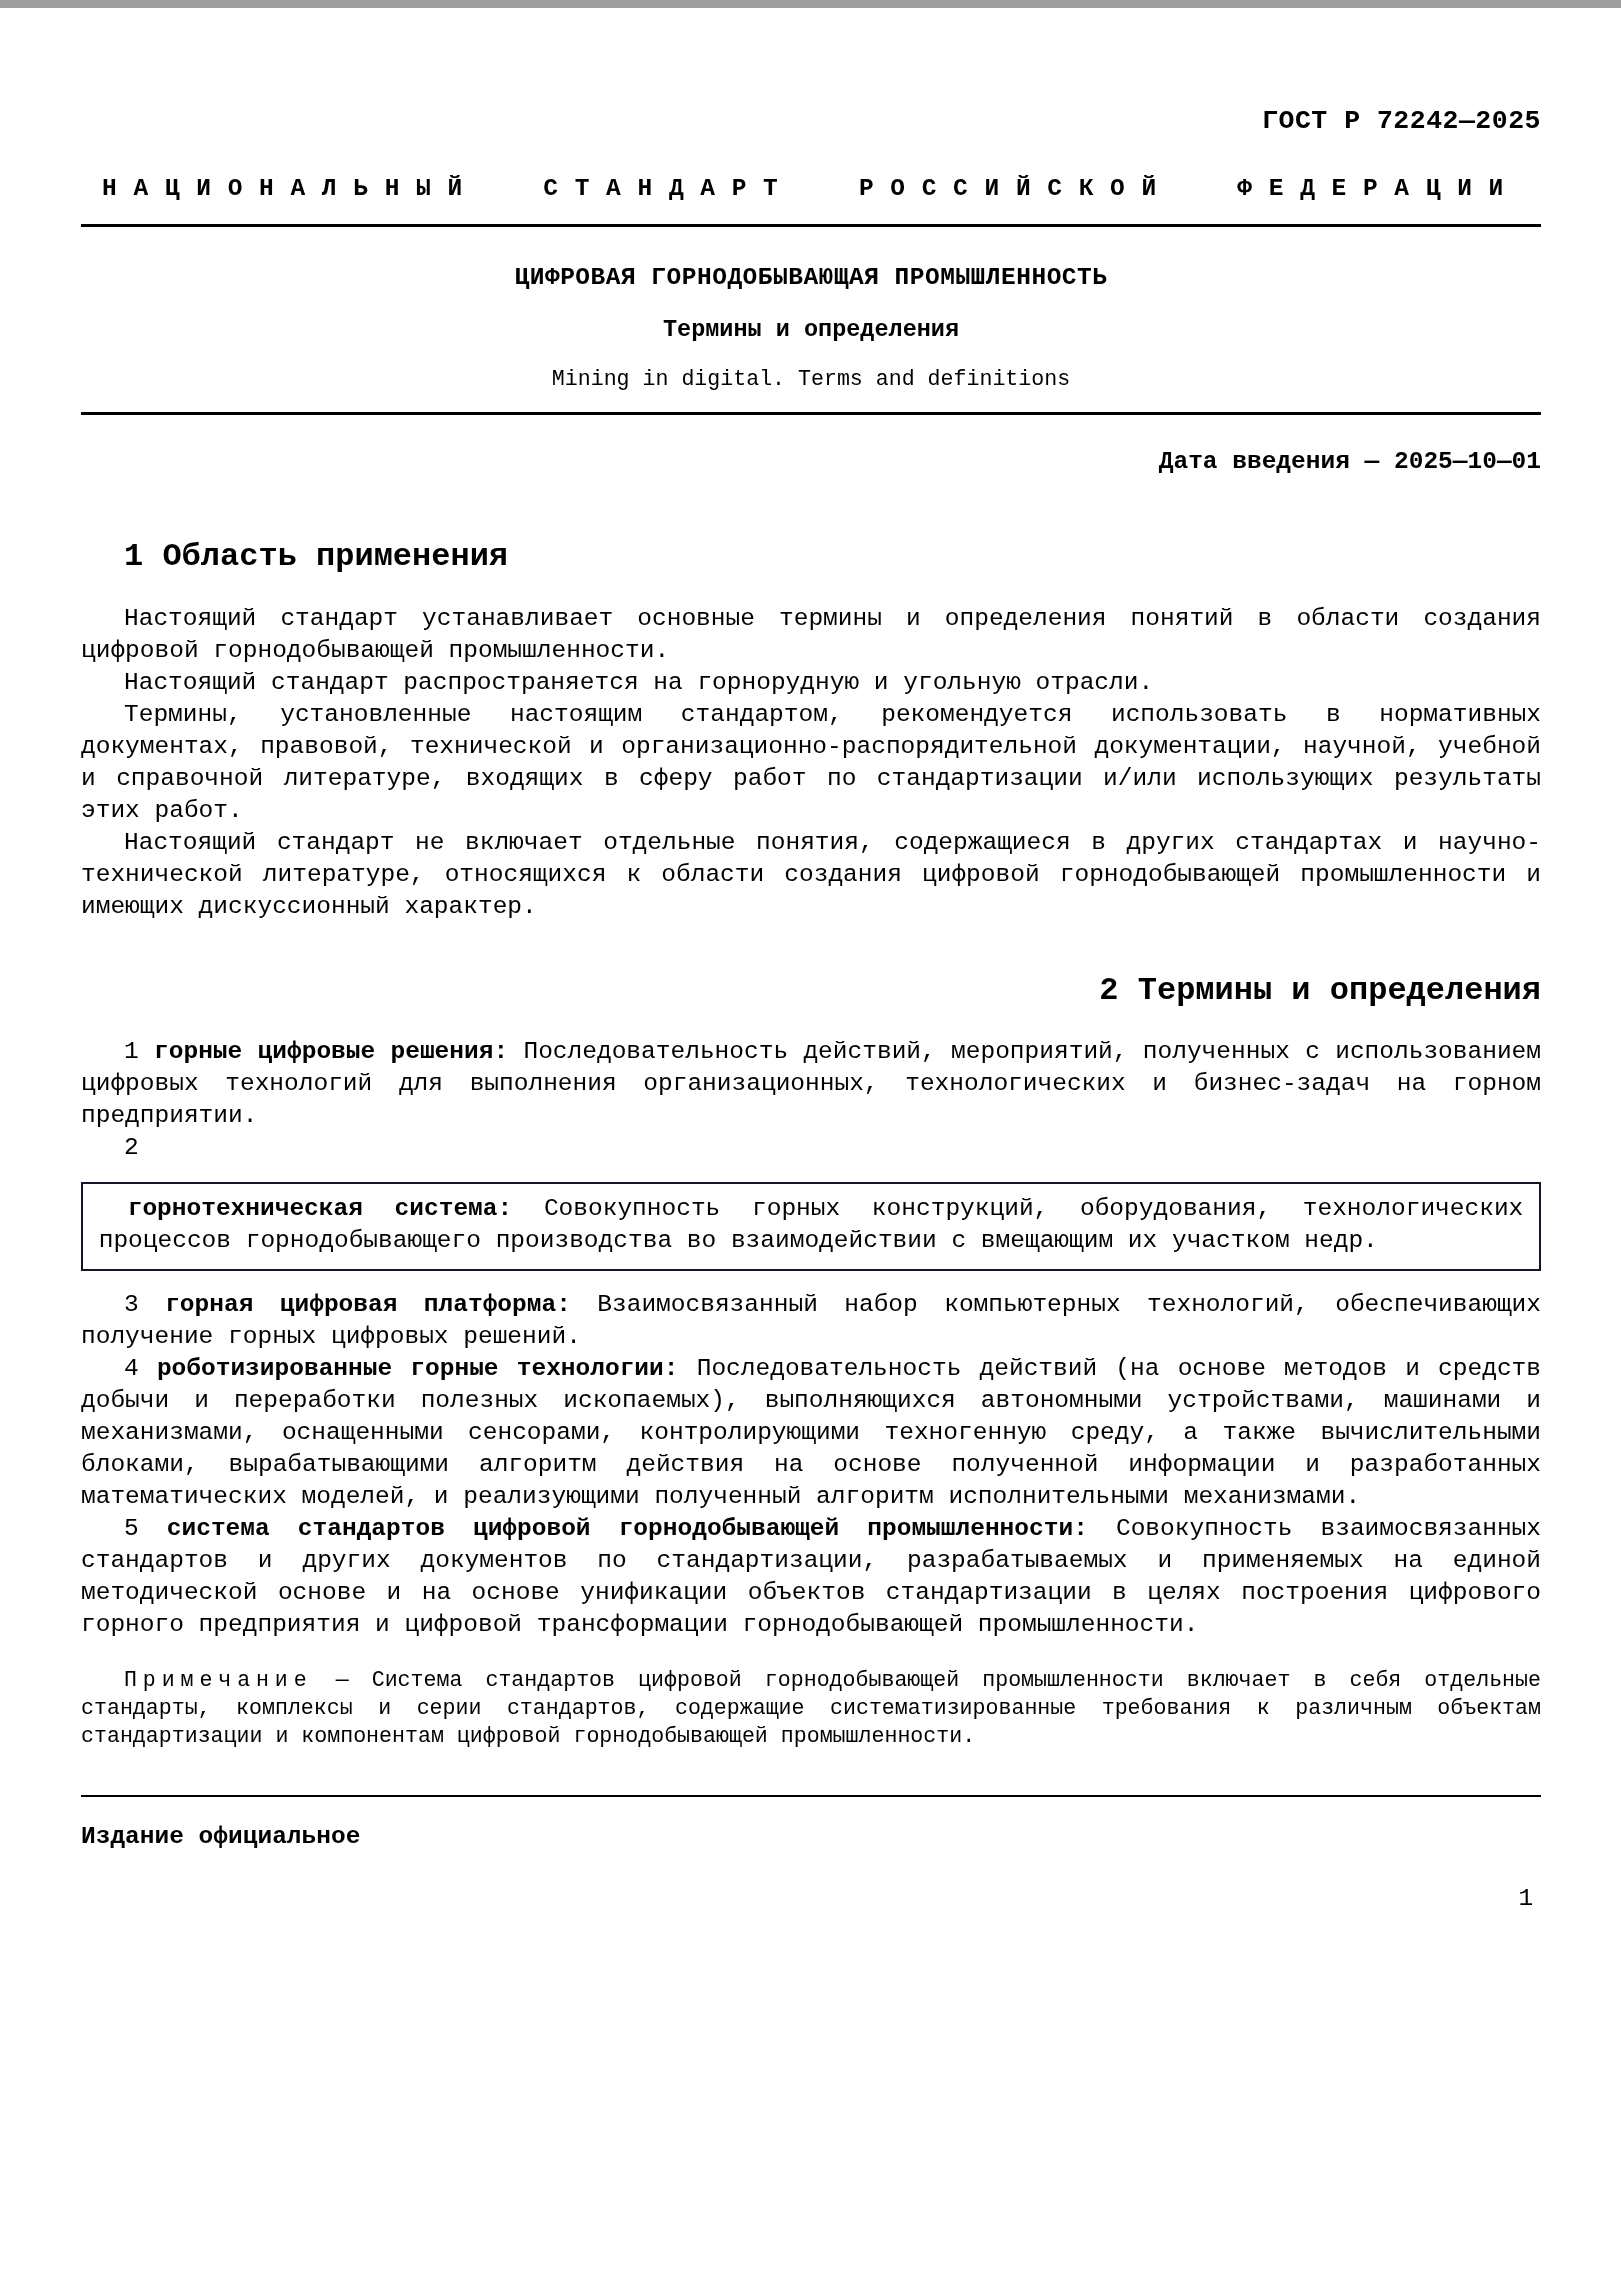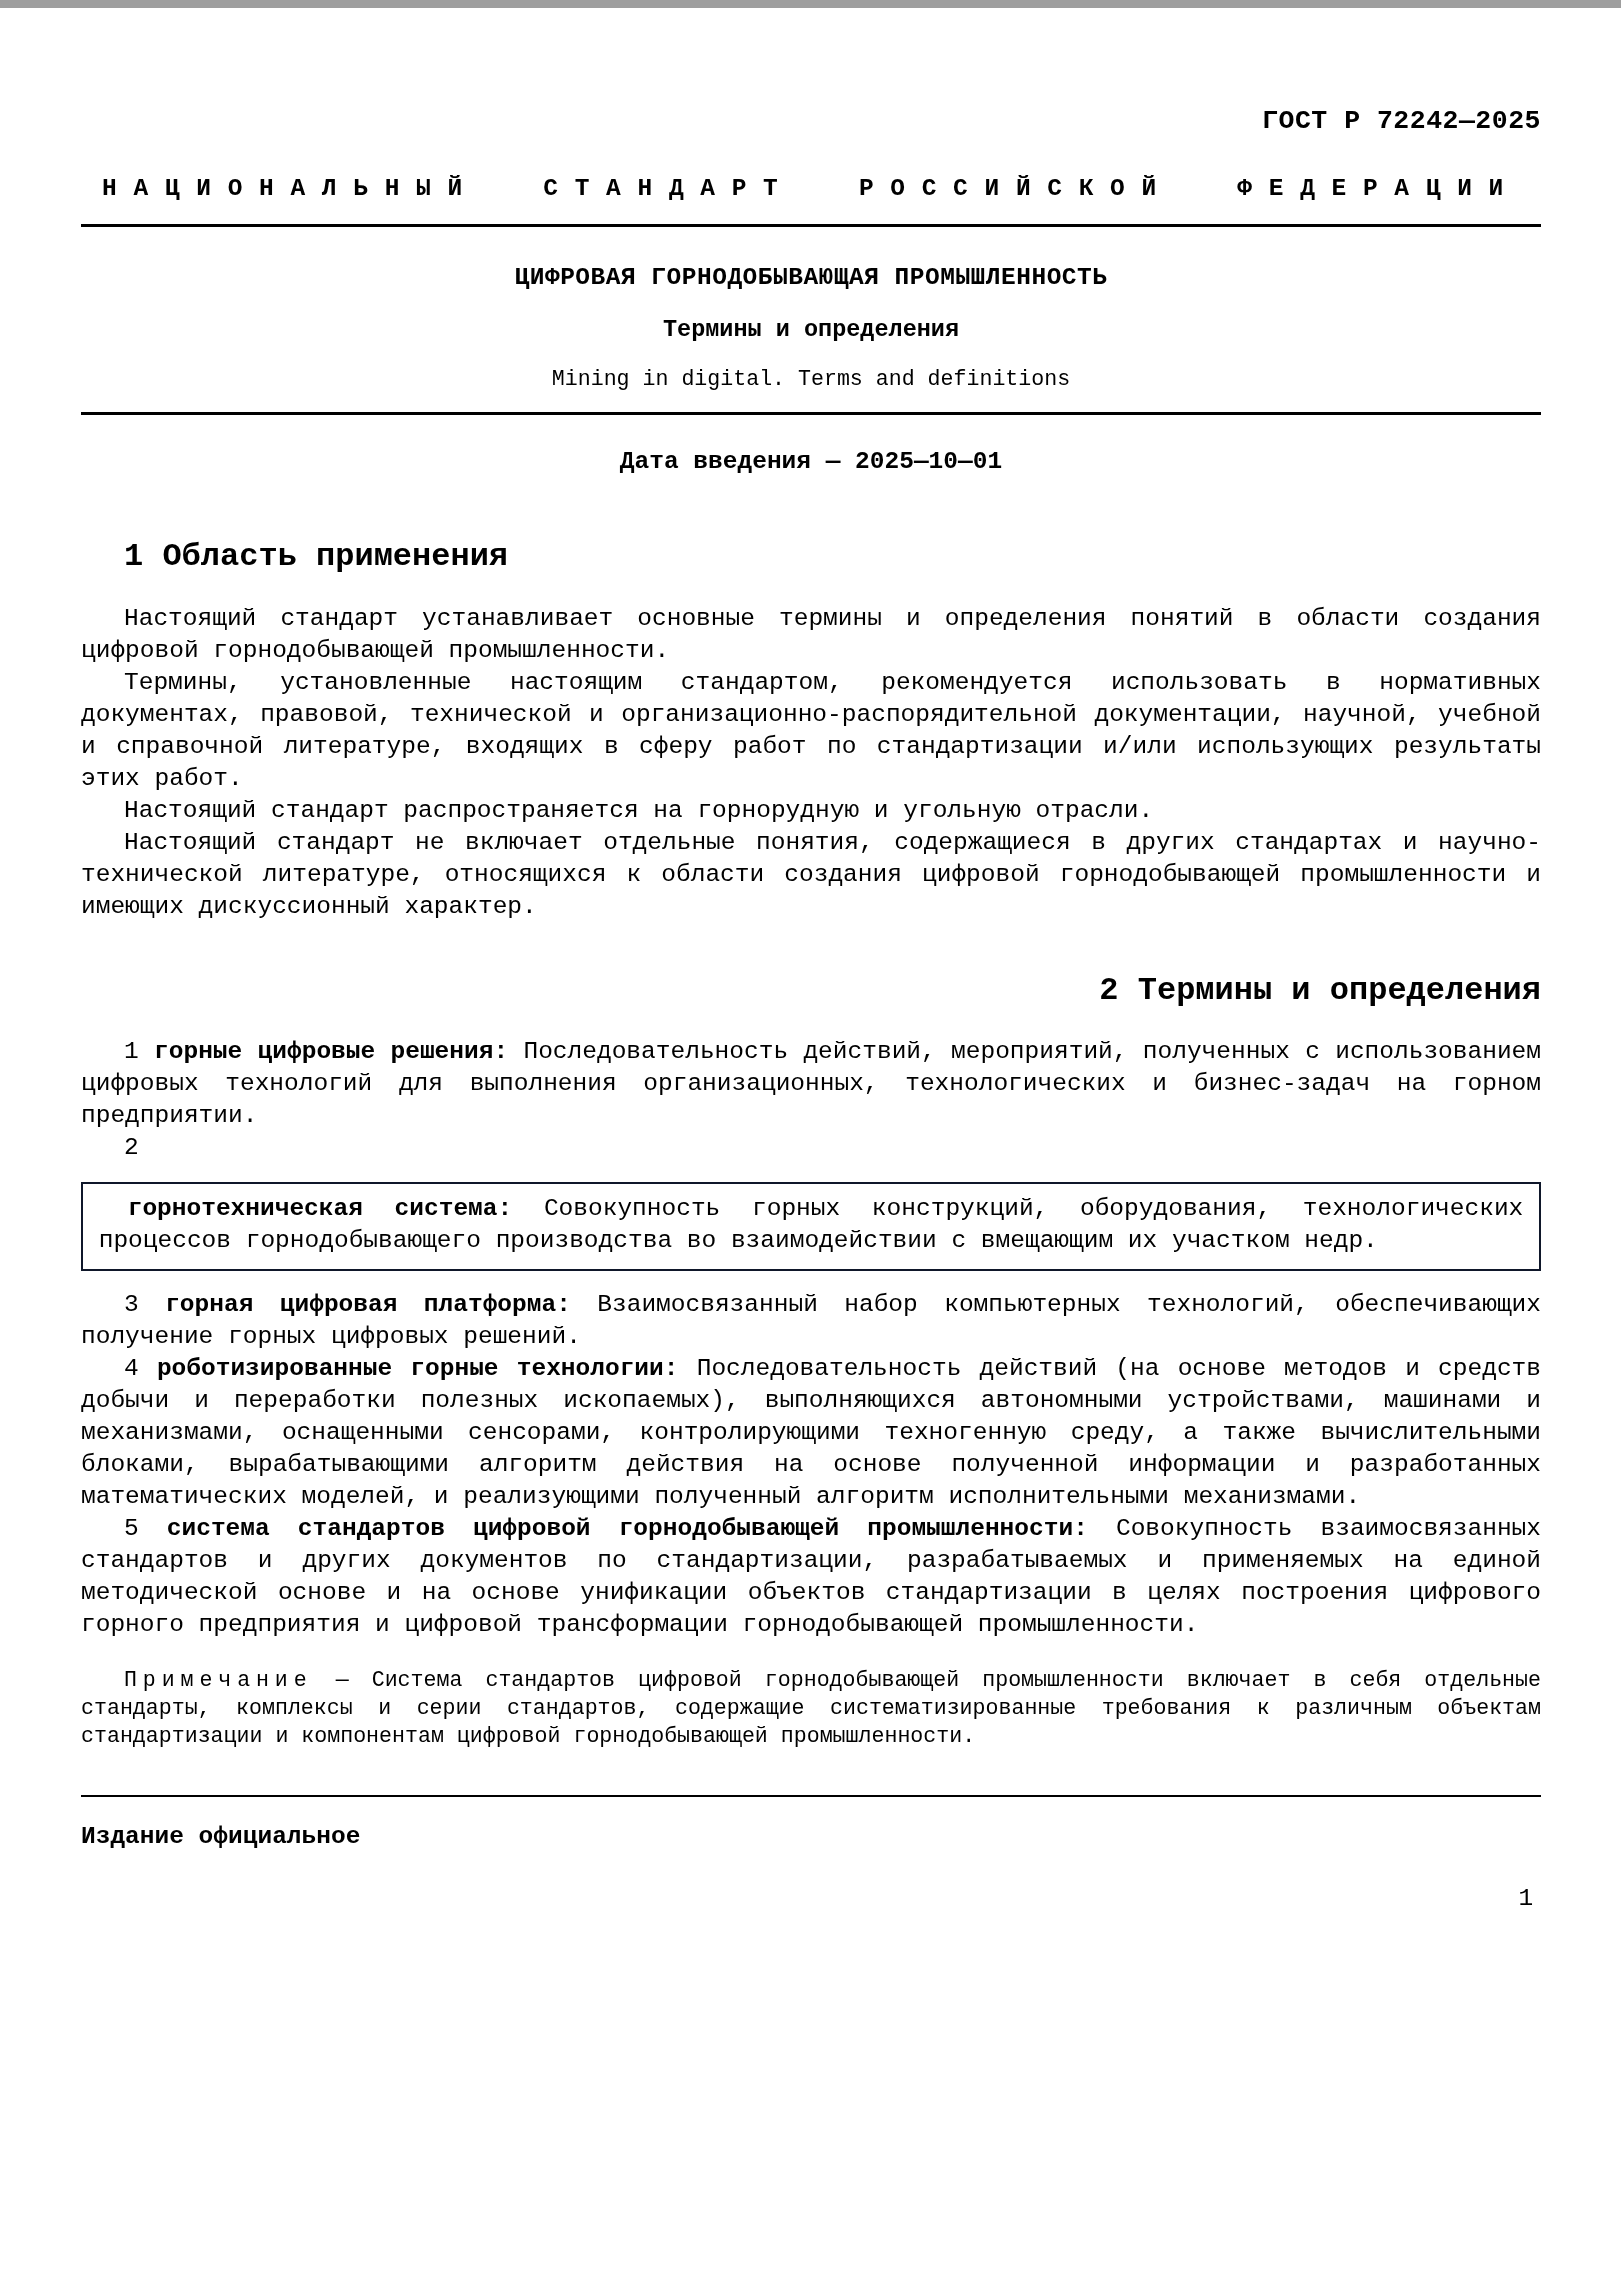--- a/index.html
+++ b/index.html
@@ -59,21 +59,21 @@
     font-weight: bold;
   }
   .doc-title-en {
     margin-top: 23.5px;
     text-align: center;
     font-size: 21.6px;
     font-weight: normal;
   }
   .intro-date {
     margin-top: 33px;
-    text-align: center;
+    text-align: right;
     font-size: 24.5px;
     font-weight: bold;
   }
   .section-heading {
     margin: 0;
     padding-left: 43px;
     font-size: 32px;
     font-weight: bold;
   }
   .section-heading.first {
@@ -140,22 +140,22 @@
   <div class="doc-title-en">Mining in digital. Terms and definitions</div>
 
   <hr class="rule-thick">
 
   <div class="intro-date">Дата введения — 2025—10—01</div>
 
   <h2 class="section-heading first">1 Область применения</h2>
 
   <div class="body-block">
     <p class="para">Настоящий стандарт устанавливает основные термины и определения понятий в области создания цифровой горнодобывающей промышленности.</p>
+    <p class="para">Настоящий стандарт распространяется на горнорудную и угольную отрасли.</p>
     <p class="para">Термины, установленные настоящим стандартом, рекомендуется использовать в нормативных документах, правовой, технической и организационно-распорядительной документации, научной, учебной и справочной литературе, входящих в сферу работ по стандартизации и/или использующих результаты этих работ.</p>
-    <p class="para">Настоящий стандарт распространяется на горнорудную и угольную отрасли.</p>
     <p class="para">Настоящий стандарт не включает отдельные понятия, содержащиеся в других стандартах и научно-технической литературе, относящихся к области создания цифровой горнодобывающей промышленности и имеющих дискуссионный характер.</p>
   </div>
 
   <h2 class="section-heading second">2 Термины и определения</h2>
 
   <div class="body-block">
 
     <p class="para"><span>1</span> <span class="bold">горные цифровые решения:</span> <span>Последовательность действий, мероприятий, полученных с использованием цифровых технологий для выполнения организационных, технологических и бизнес-задач на горном предприятии.</span></p>
 
     <p class="para">2</p>

